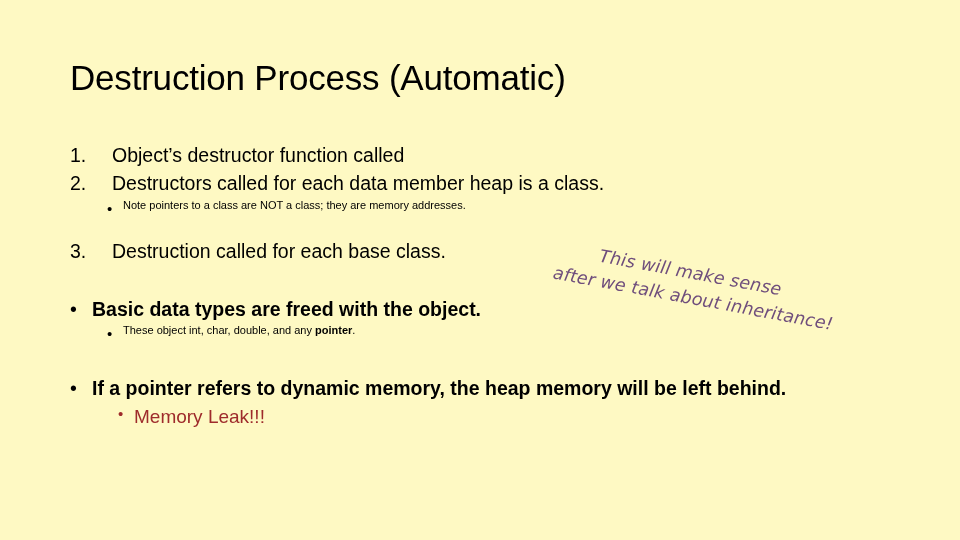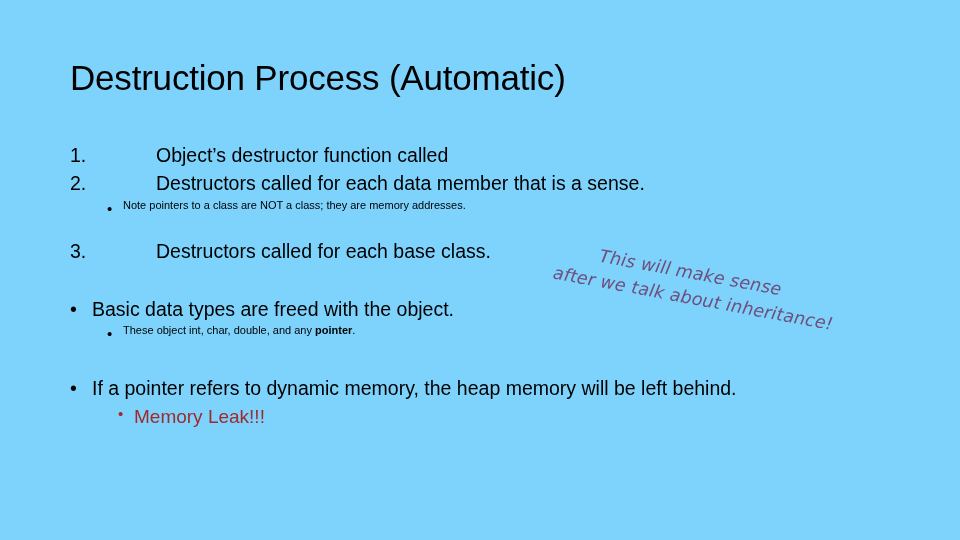--- a/index.html
+++ b/index.html
@@ -13,21 +13,21 @@
     position: relative;
     overflow: hidden;
     font-family: "Liberation Sans", sans-serif;
     color: #000000;
     -webkit-font-smoothing: antialiased;
   }
 
   .slide {
     position: absolute;
     inset: 0;
-    background: #7dd3fc;
+    background: #fef9c3;
   }
 
   
   .slide-title {
     position: absolute;
     left: 70px;
     top: 58px;
     width: 820px;
     font-size: 35px;
     font-weight: 400;
@@ -65,34 +65,34 @@
     font-size: 19.5px;
     line-height: 1.45;
     margin-bottom: 0px;
   }
   .lvl1 .marker {
     width: 42px;
     font-size: 19.5px;
   }
   .lvl1 .text {
     font-size: 19.5px;
-    margin-left: 44px;
   }
 
   
   .lvl1b {
     font-size: 19.5px;
     line-height: 1.42;
   }
   .lvl1b .marker {
     width: 22px;
     font-size: 19.5px;
   }
   .lvl1b .text {
     font-size: 19.5px;
+    font-weight: bold;
   }
 
   
   .lvl2 {
     font-size: 15px;
     line-height: 1.45;
     padding-left: 37px;
   }
   .lvl2 .marker {
     width: 16px;
@@ -148,33 +148,33 @@
 
   <div class="body-block">
 
     <div class="row lvl1">
       <span class="marker">1.</span>
       <span class="text">Object’s destructor function called</span>
     </div>
 
     <div class="row lvl1">
       <span class="marker">2.</span>
-      <span class="text">Destructors called for each data member that is a sense.</span>
+      <span class="text">Destructors called for each data member heap is a class.</span>
     </div>
 
     <div class="row lvl2">
       <span class="marker">•</span>
       <span class="text">Note pointers to a class are NOT a class; they are memory addresses.</span>
     </div>
 
     <div class="spacer-sm"></div>
 
     <div class="row lvl1">
       <span class="marker">3.</span>
-      <span class="text">Destructors called for each base class.</span>
+      <span class="text">Destruction called for each base class.</span>
     </div>
 
     <div class="spacer-md"></div>
 
     <div class="row lvl1b">
       <span class="marker">•</span>
       <span class="text">Basic data types are freed with the object.</span>
     </div>
 
     <div class="row lvl2">

